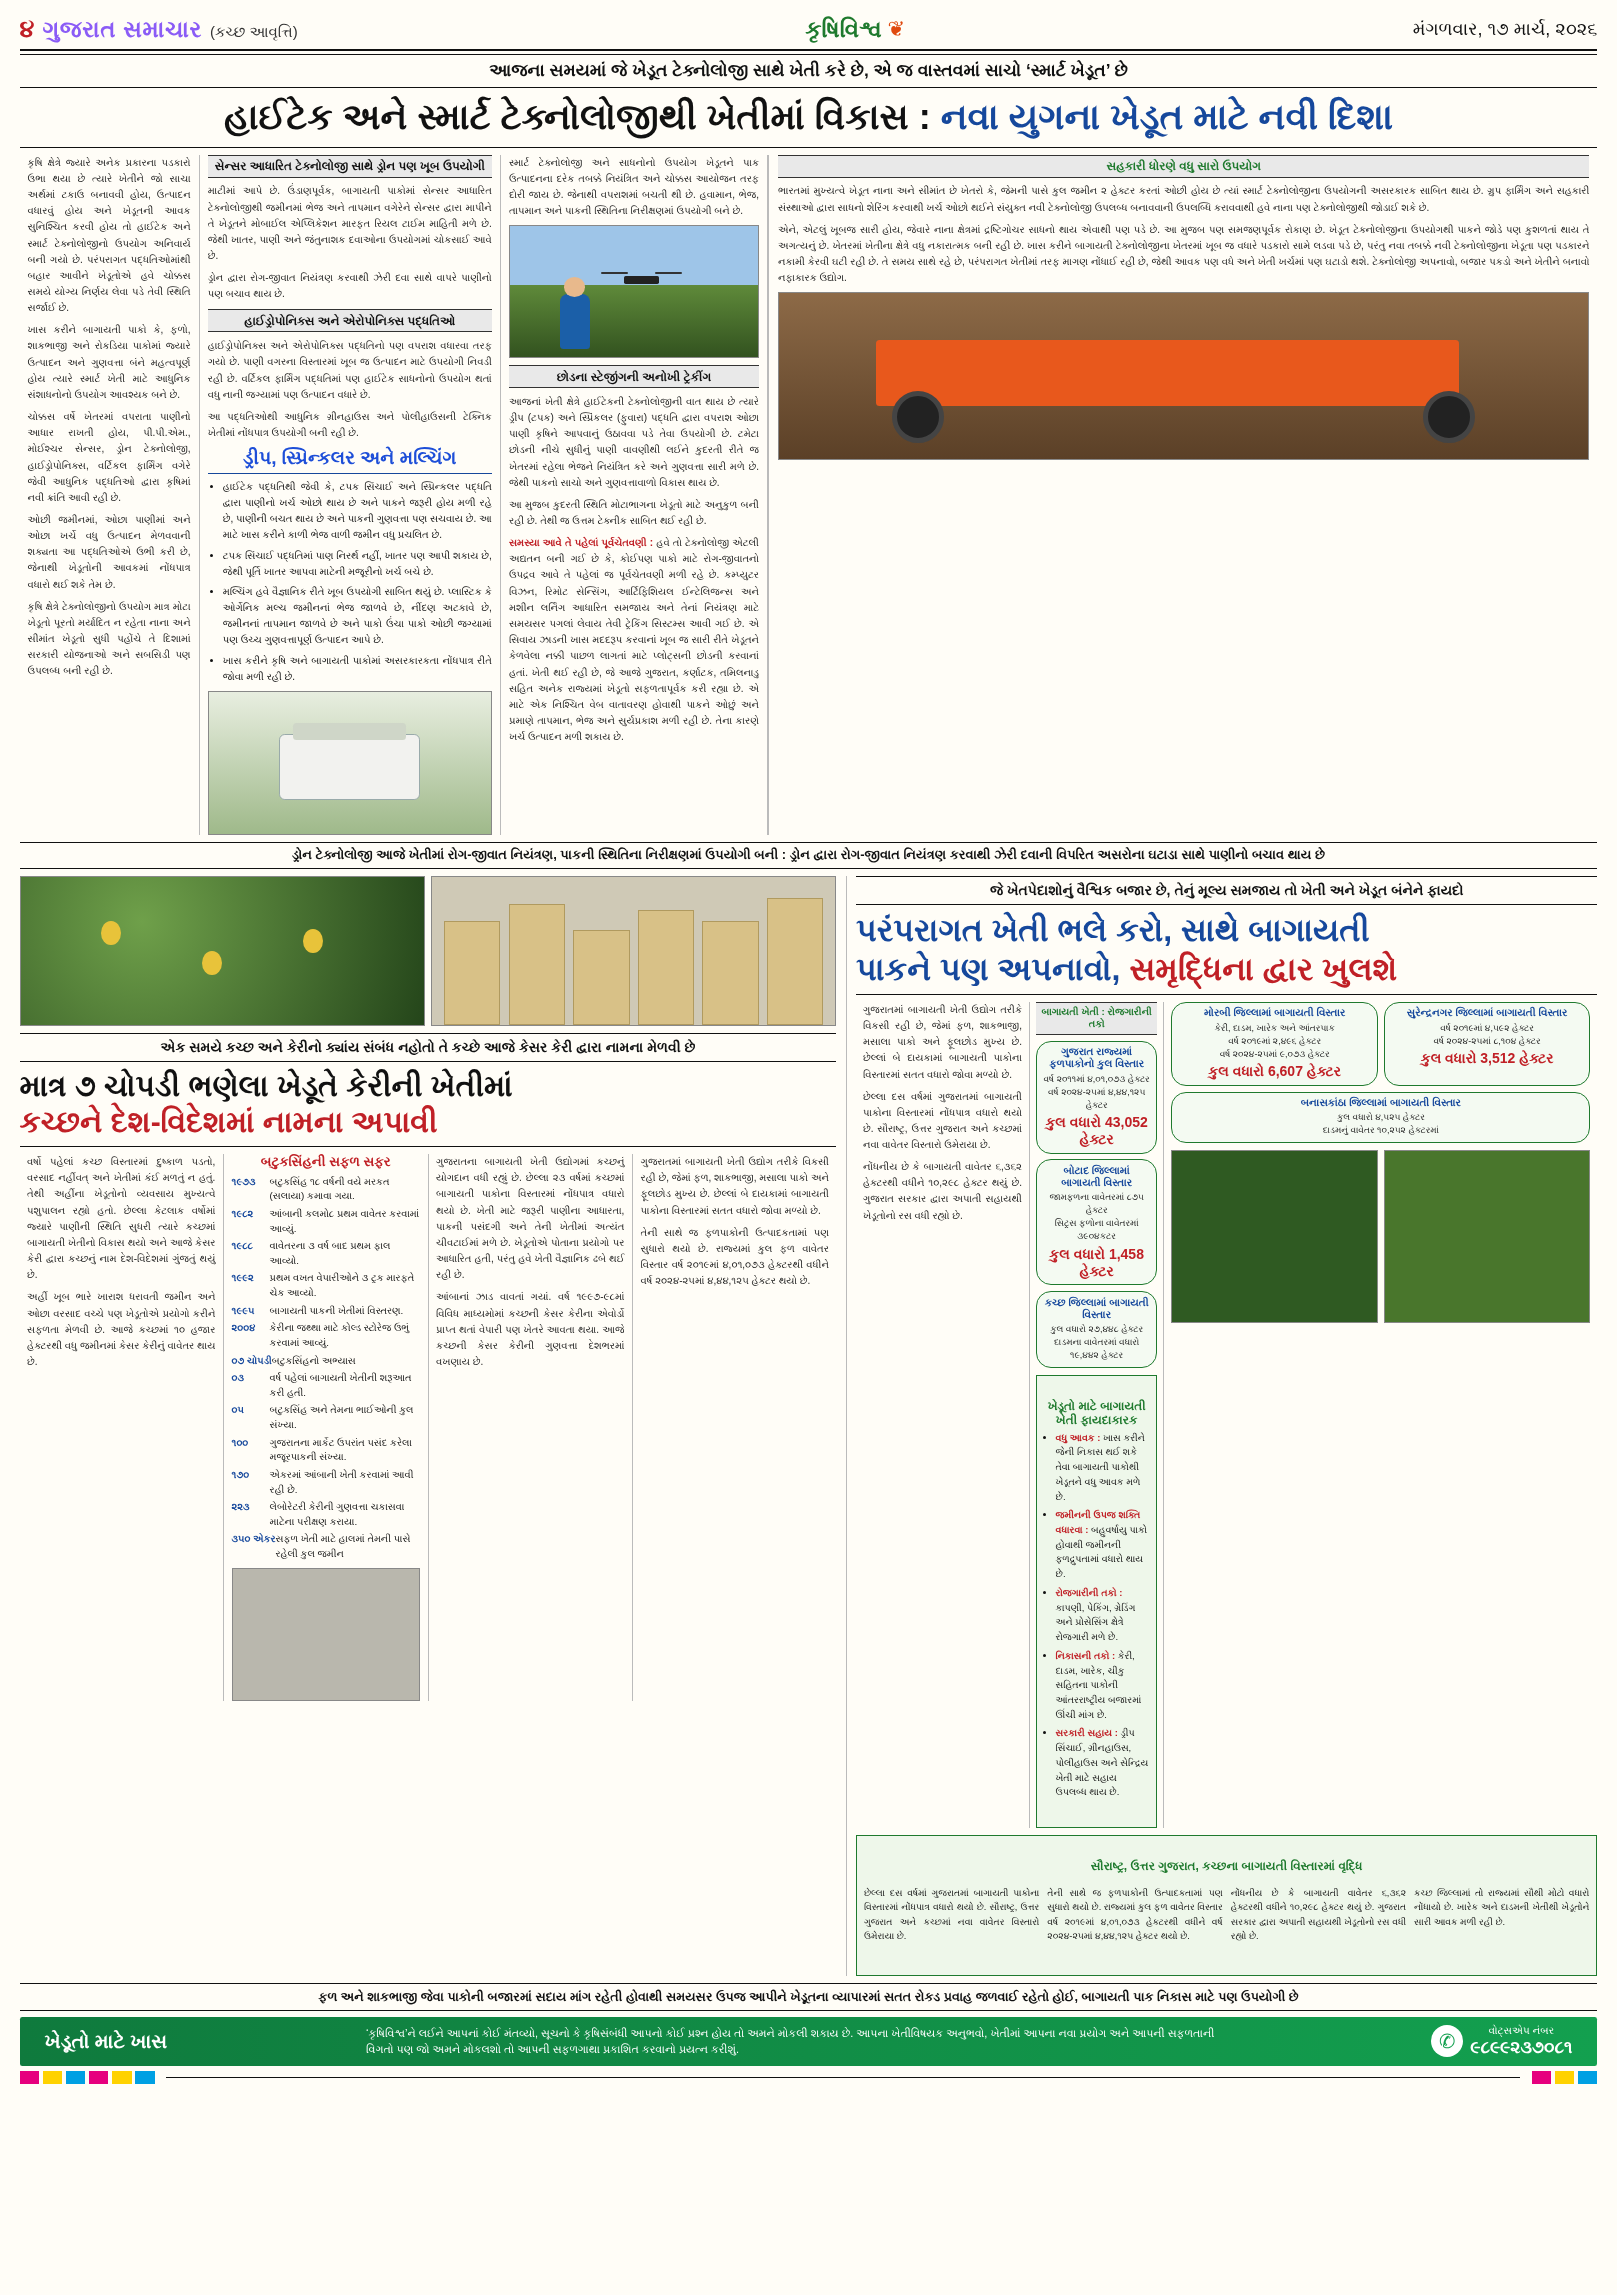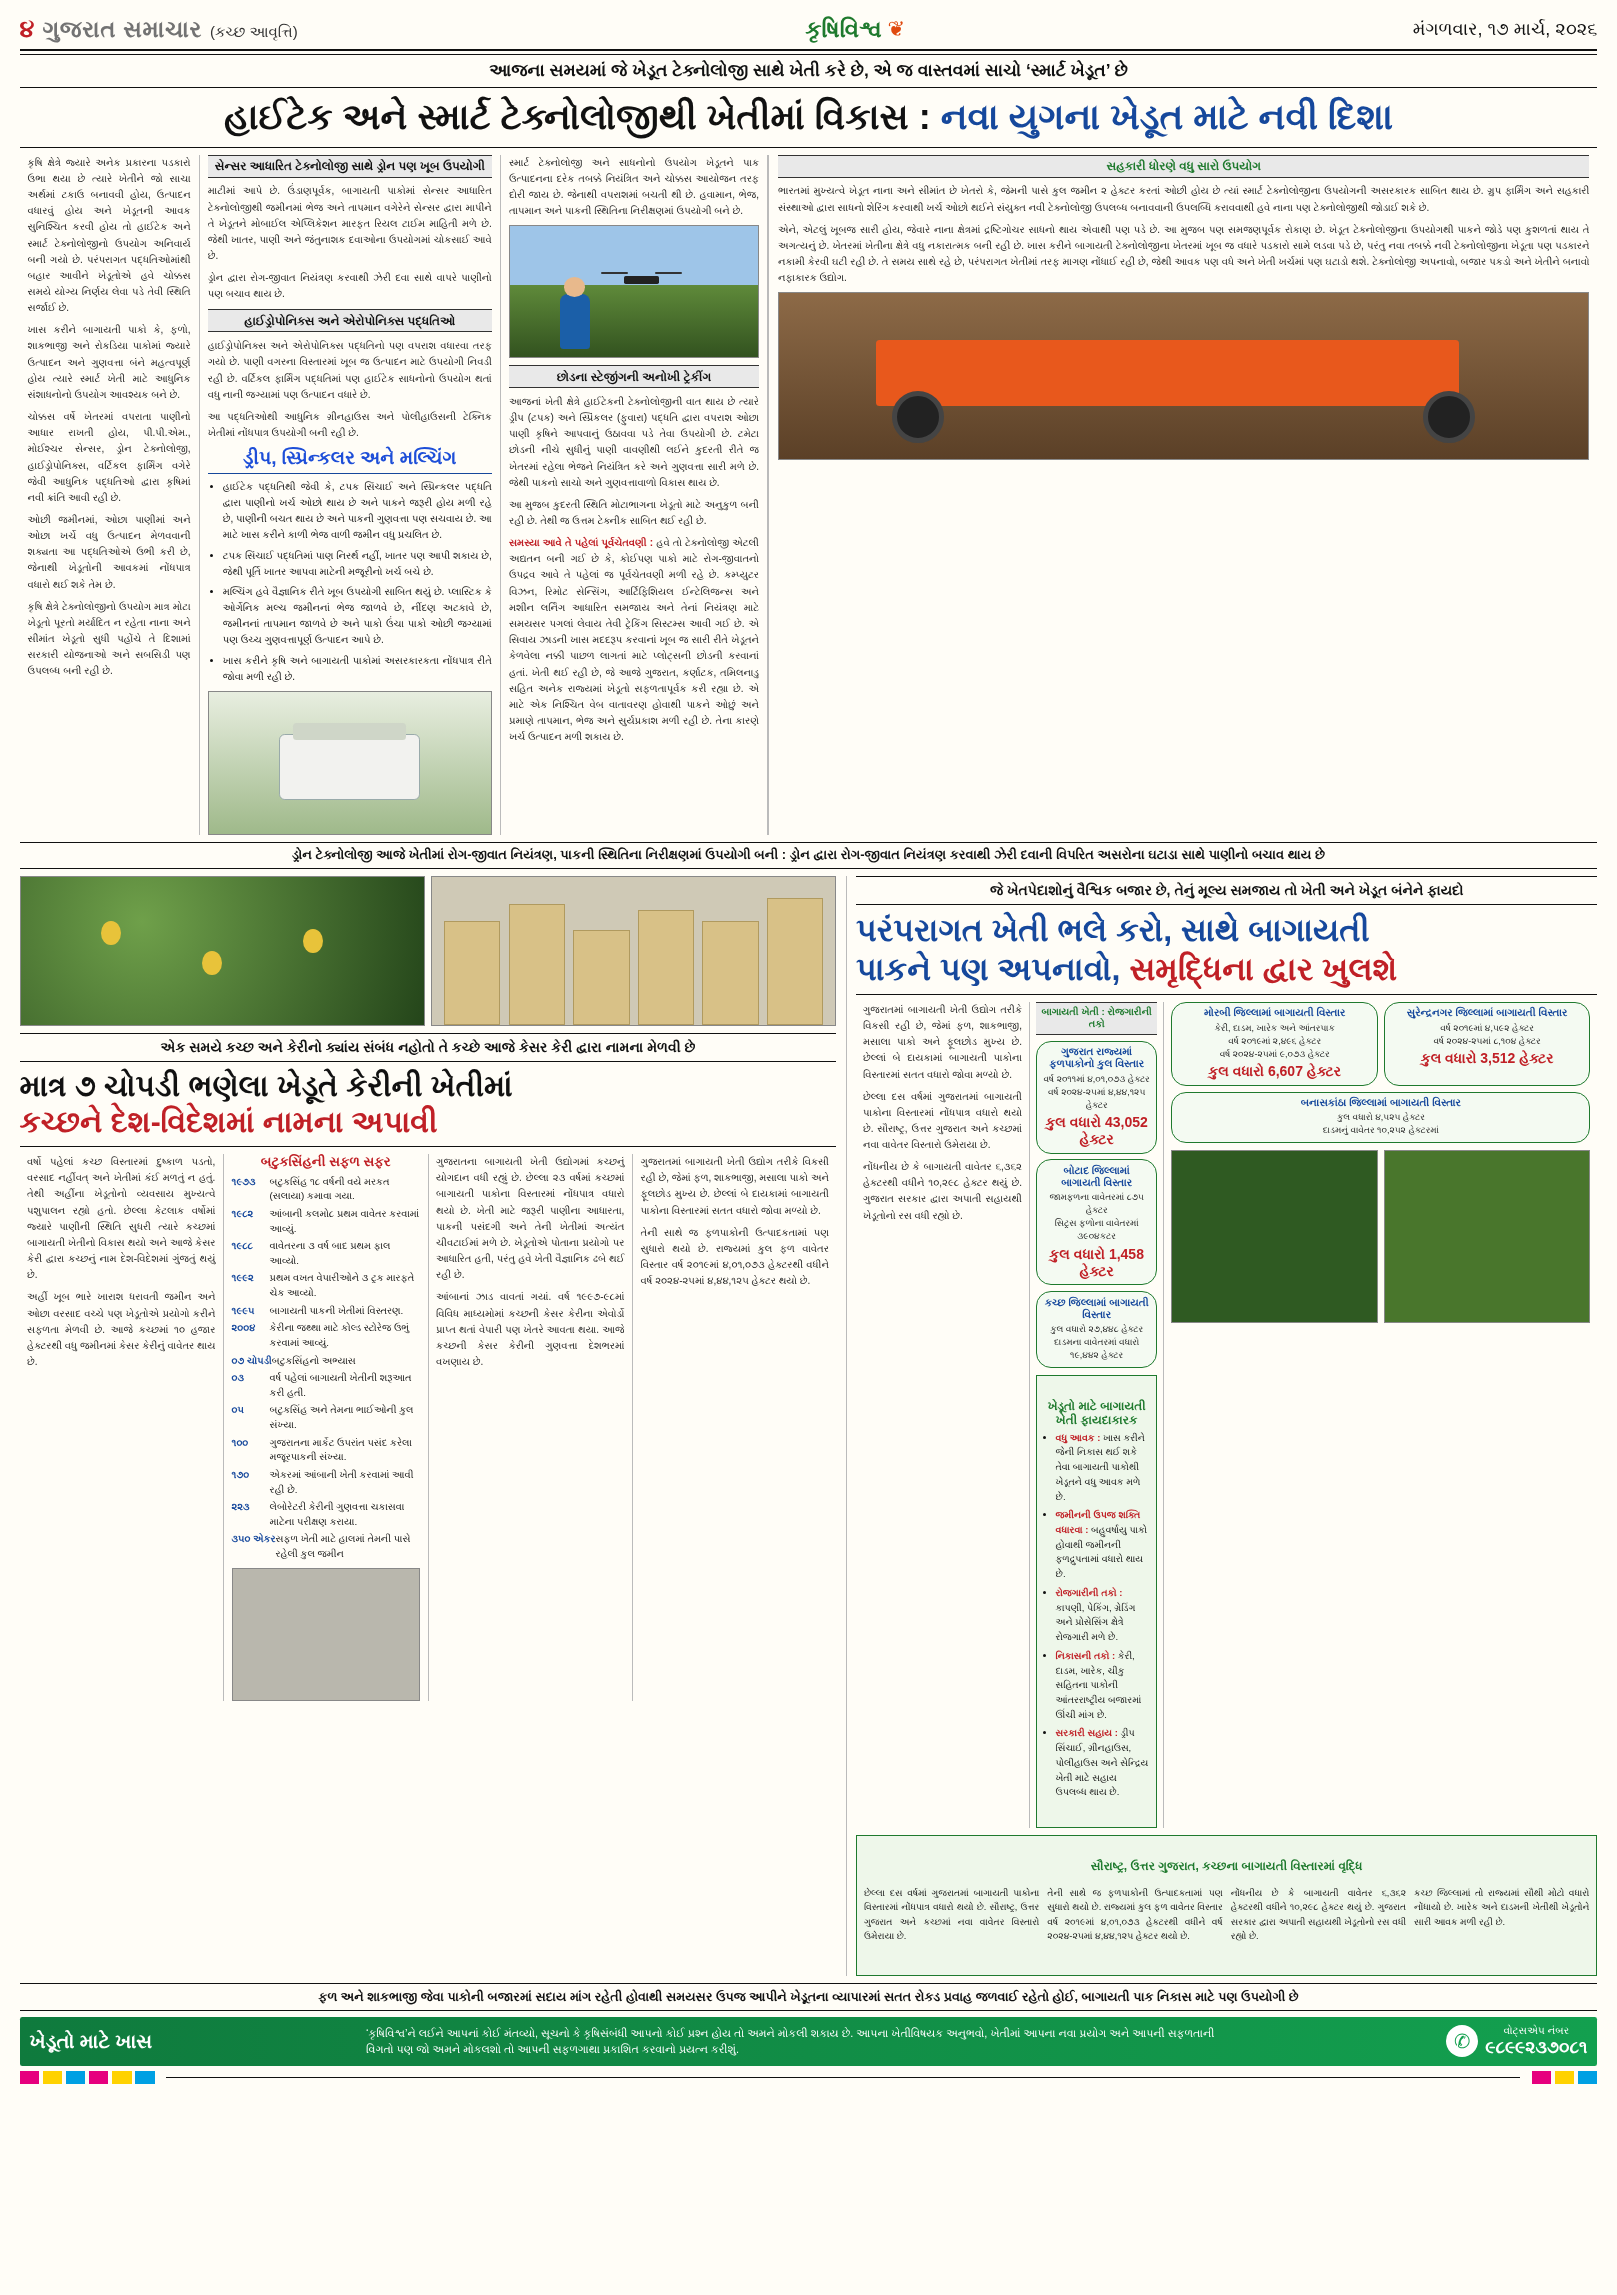--- a/index.html
+++ b/index.html
@@ -13,21 +13,21 @@
   }
   .page { width:1617px; height:2295px; padding: 15px 19.6px; position:relative; background:#fffdf7; }
 
   
   .masthead {
     display:flex; align-items:center; justify-content:space-between;
     border-bottom: 2.3px solid #111; padding-bottom: 5.8px; margin-bottom: 3.5px;
   }
   .mh-left { display:flex; align-items:baseline; gap:8px; }
   .mh-pageno { font-size: 24px; font-weight:bold; color:#c02026; }
-  .mh-paper { font-size: 23px; font-weight:bold; color:#737373; letter-spacing:0.6px; }
+  .mh-paper { font-size: 23px; font-weight:bold; color:#8b5cf6; letter-spacing:0.6px; }
   .mh-edition { font-size: 15px; color:#333; }
   .mh-center { display:flex; align-items:center; gap:5.8px; }
   .mh-logo { font-size: 23px; font-weight:bold; color:#1f7a2e; }
   .mh-date { font-size: 18px; color:#111; }
 
   
   .kicker-strip {
     border-top: 1.7px solid #111; border-bottom: 1.7px solid #111;
     text-align:center; padding: 5.2px 0; font-size: 17.3px; font-weight:bold; color:#111;
     margin-bottom: 5.8px;
@@ -134,21 +134,21 @@
 
   .bottom-strip {
     border-top:1.7px solid #111; border-bottom:1.7px solid #111;
     font-size: 12.7px; font-weight:bold; text-align:center; padding:5.2px 3.5px; margin: 7px 0 5.8px;
   }
 
   
   .footer {
     background: linear-gradient(90deg,#0f7a3d,#13a04f);
     display:flex; align-items:center; justify-content:space-between;
-    padding: 8px 10px; color:#fff; border-radius:2.3px;
+    padding: 8px 25px; color:#fff; border-radius:2.3px;
   }
   .footer .f-left { font-size: 19.6px; font-weight:bold; }
   .footer .f-mid { font-size: 11px; max-width: 866px; line-height:1.5; color:#fff; }
   .footer .f-right { display:flex; align-items:center; gap:7px; }
   .wa { width:32px; height:32px; border-radius:50%; background:#fff; color:#13a04f; display:flex; align-items:center; justify-content:center; font-size:19.6px; }
   .f-num { text-align:center; }
   .f-num .lbl { font-size:10.4px; }
   .f-num .num { font-size:17.3px; font-weight:bold; }
 
   .colorbar { display:flex; gap:3.5px; margin-top:5.8px; height:12.7px; }

